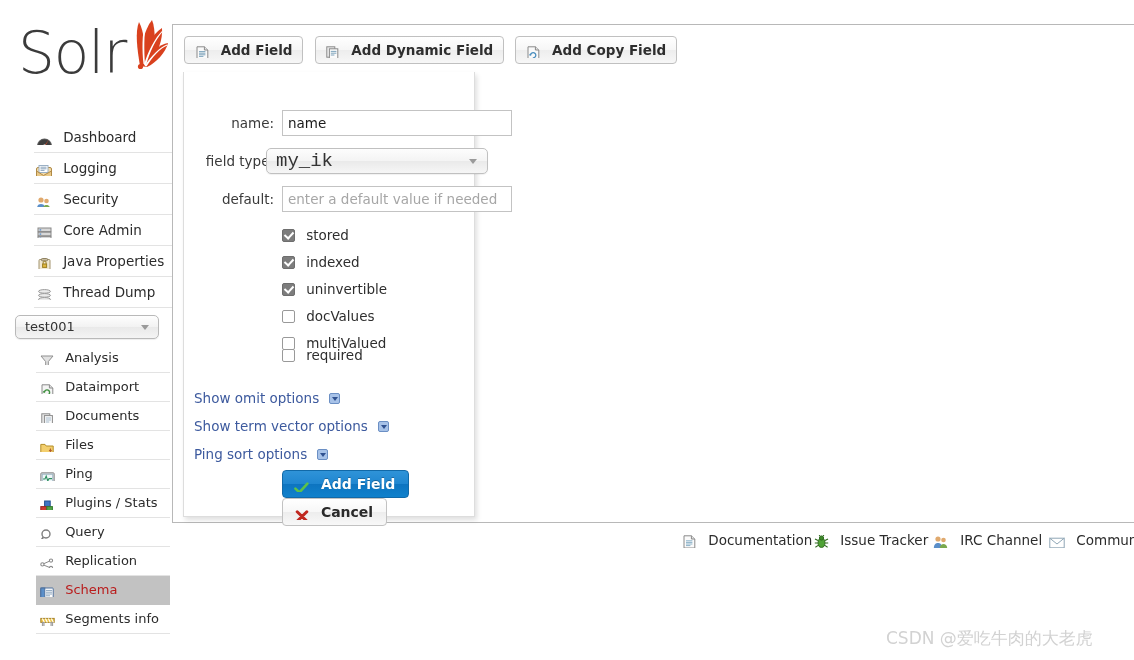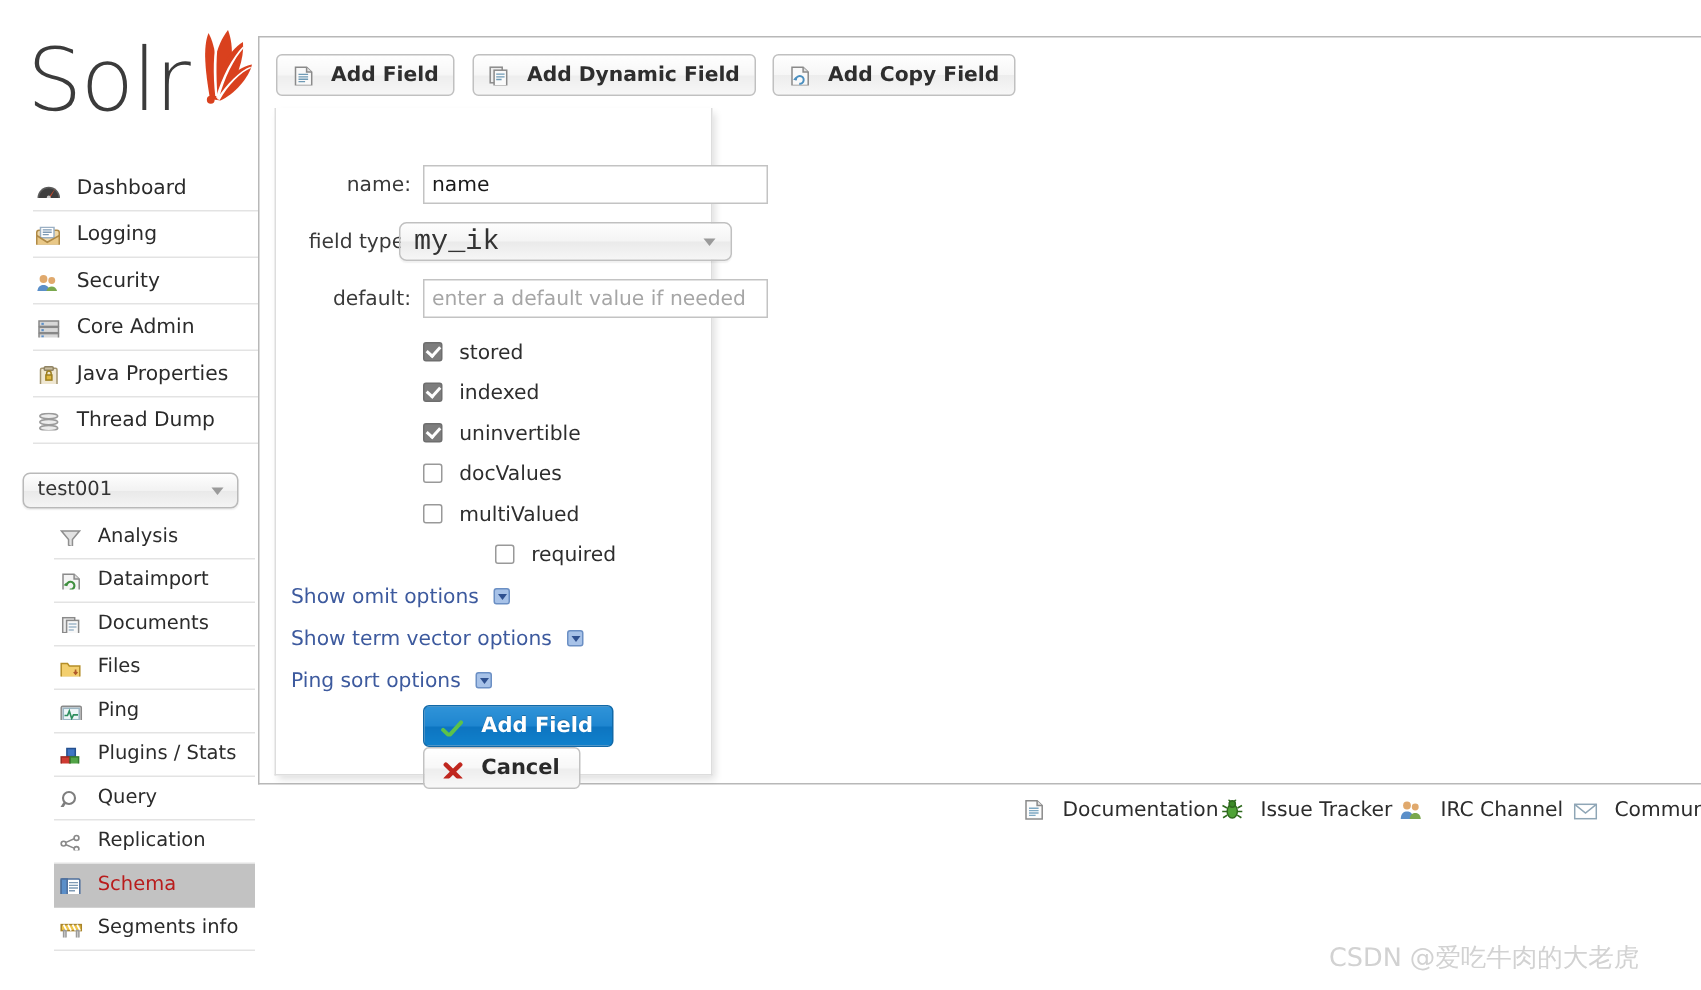--- a/index.html
+++ b/index.html
@@ -48,21 +48,21 @@
     left: 92px; top: 6px;
     width: 58px; height: 50px;
   }
 
   
   #mainnav {
     position: absolute;
     left: 18px; top: 106px;
     width: 152px;
     list-style: none;
-    margin: 4px; padding: 0;
+    margin: 16px; padding: 0;
   }
   #mainnav li {
     height: 30px;
     line-height: 30px;
     border-bottom: 1px solid #e3e3e3;
     padding-left: 0px;
     white-space: nowrap;
     cursor: pointer;
   }
   #mainnav li .ico {
@@ -671,21 +671,21 @@
       <span class="cblabel">uninvertible</span>
     </div>
     <div class="cbrow" style="top:234px;">
       <span class="cbox"></span>
       <span class="cblabel">docValues</span>
     </div>
     <div class="cbrow" style="top:261px;">
       <span class="cbox"></span>
       <span class="cblabel">multiValued</span>
     </div>
-    <div class="cbrow" style="top:288px;margin-left:48px;">
+    <div class="cbrow" style="top:273px;">
       <span class="cbox"></span>
       <span class="cblabel">required</span>
     </div>
 
     <div class="showopt" style="top:317px;">
       <span class="lbl">Show omit options</span>
       <span class="expando"></span>
     </div>
     <div class="showopt" style="top:345px;">
       <span class="lbl">Show term vector options</span>

